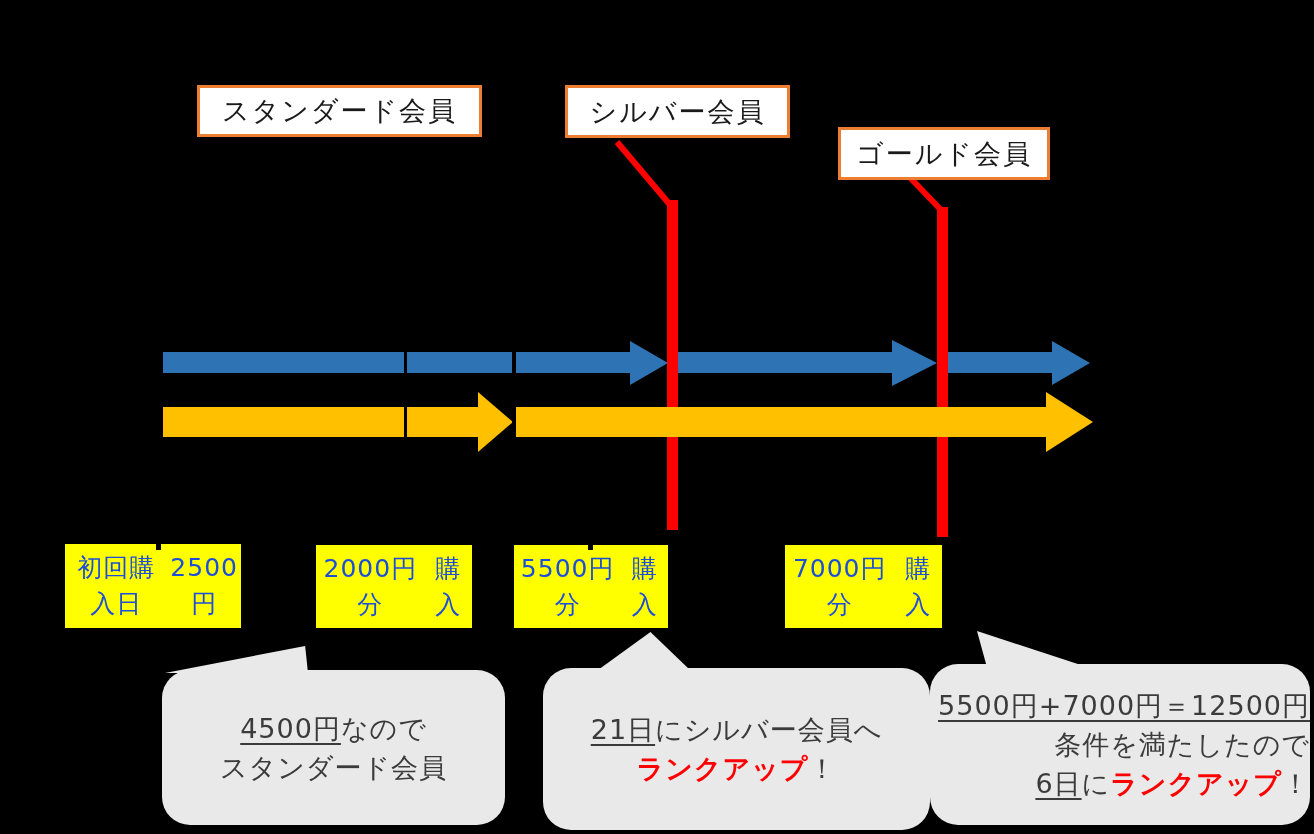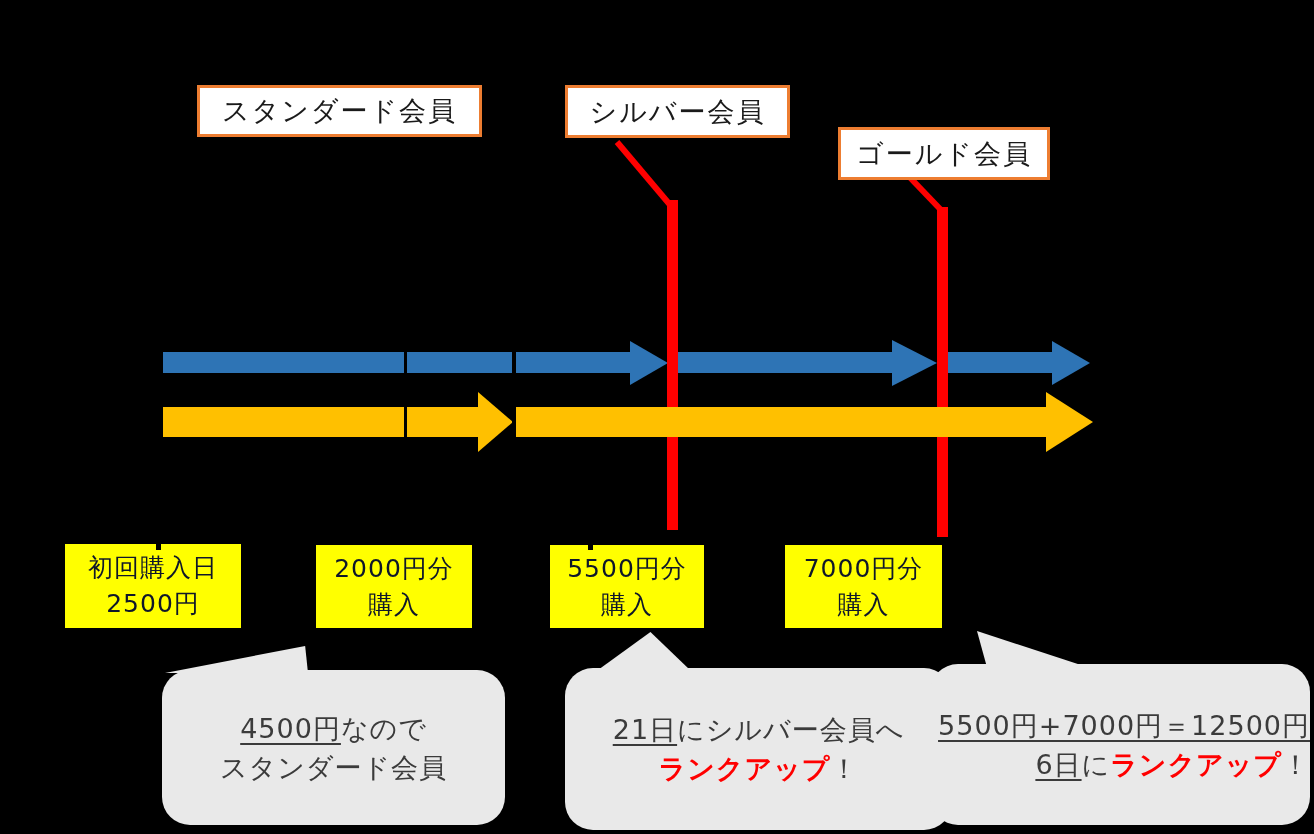--- a/index.html
+++ b/index.html
@@ -24,22 +24,22 @@
   .blue-head{border-left-color:var(--c-blue,#2E74B5);z-index:2;}
   .orange-head{border-left-color:var(--c-orange,#FFC000);z-index:4;}
 
   
   .red-bar{background:var(--c-red,#FF0000);z-index:3;}
   .tick{background:#000;z-index:5;}
   .notch{background:#000;z-index:7;}
 
   
   .event-box{
-    background:var(--c-yellow,#FFFF00);color:#0f172a;font-size:25px;line-height:36px;
-    display:flex;flex-direction:column;align-items:center;justify-content:center;
+    background:var(--c-yellow,#FFFF00);color:#1d4ed8;font-size:25px;line-height:36px;
+    display:flex;flex-direction:row;align-items:center;justify-content:center;
     text-align:center;z-index:6;letter-spacing:1px;
   }
 
   
   .bubble{
     background:var(--c-bubble,#E9E9E9);border-radius:28px;color:#3b3b3b;
     font-size:27px;line-height:39px;text-align:center;
     display:flex;flex-direction:column;align-items:center;justify-content:center;
     z-index:8;letter-spacing:1px;
   }
@@ -94,50 +94,51 @@
   <div class="abs notch" style="left:588px;top:544px;width:5px;height:6px;"></div>
 
   <div class="abs event-box" style="left:65px;top:544px;width:176px;height:84px;">
     <span>初回購入日</span>
     <span>2500円</span>
   </div>
   <div class="abs event-box" style="left:316px;top:545px;width:156px;height:83px;">
     <span>2000円分</span>
     <span>購入</span>
   </div>
-  <div class="abs event-box" style="left:514px;top:545px;width:154px;height:83px;margin-left:36px;">
+  <div class="abs event-box" style="left:514px;top:545px;width:154px;height:83px;">
     <span>5500円分</span>
     <span>購入</span>
   </div>
   <div class="abs event-box" style="left:785px;top:545px;width:157px;height:83px;align-items:center;">
     <span>7000円分</span>
     <span>購入</span>
   </div>
 
   <div class="abs bubble-tail" style="left:165px;top:646px;width:143px;height:27px;clip-path:polygon(0 100%,98% 0,100% 100%);"></div>
   <div class="abs bubble" style="left:162px;top:670px;width:343px;height:155px;">
     <span>
       <span class="u">4500円</span><span>なので</span>
     </span>
     <span>スタンダード会員</span>
   </div>
 
   <div class="abs bubble-tail" style="left:598px;top:632px;width:92px;height:38px;clip-path:polygon(0 100%,57% 0,100% 100%);"></div>
-  <div class="abs bubble" style="left:565px;top:668px;width:387px;height:162px;">
+  <div class="abs bubble" style="left:543px;top:668px;width:387px;height:162px;">
     <span>
       <span class="u">21日</span><span>にシルバー会員へ</span>
     </span>
     <span>
       <span class="red-strong">ランクアップ</span><span>！</span>
     </span>
   </div>
 
   <div class="abs bubble-tail" style="left:977px;top:631px;width:113px;height:37px;clip-path:polygon(9% 100%,0 0,100% 100%);"></div>
   <div class="abs bubble" style="left:930px;top:664px;width:380px;height:161px;align-items:flex-end;">
     <span>
       <span class="u">5500円+7000円＝12500円</span>
     </span>
+    <span>条件を満たしたので</span>
     <span>
       <span class="u">6日</span><span>に</span><span class="red-strong">ランクアップ</span><span>！</span>
     </span>
   </div>
 
 </div>
 
 </body></html>

